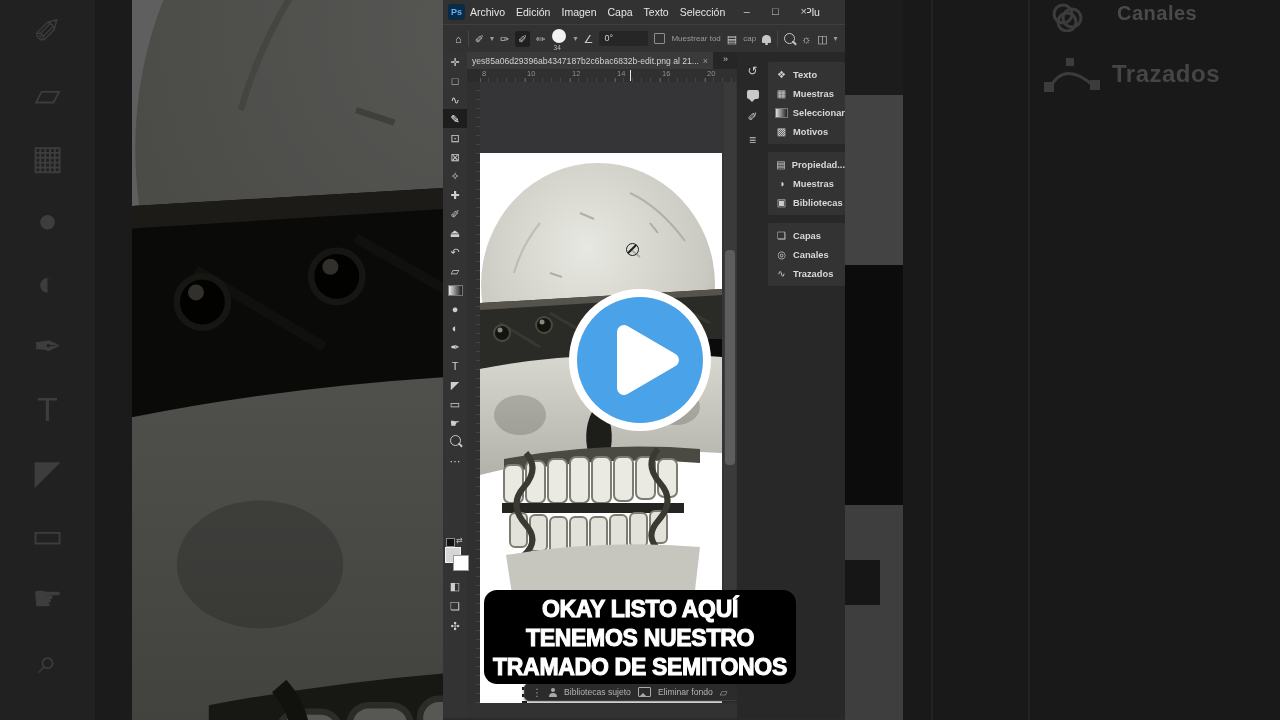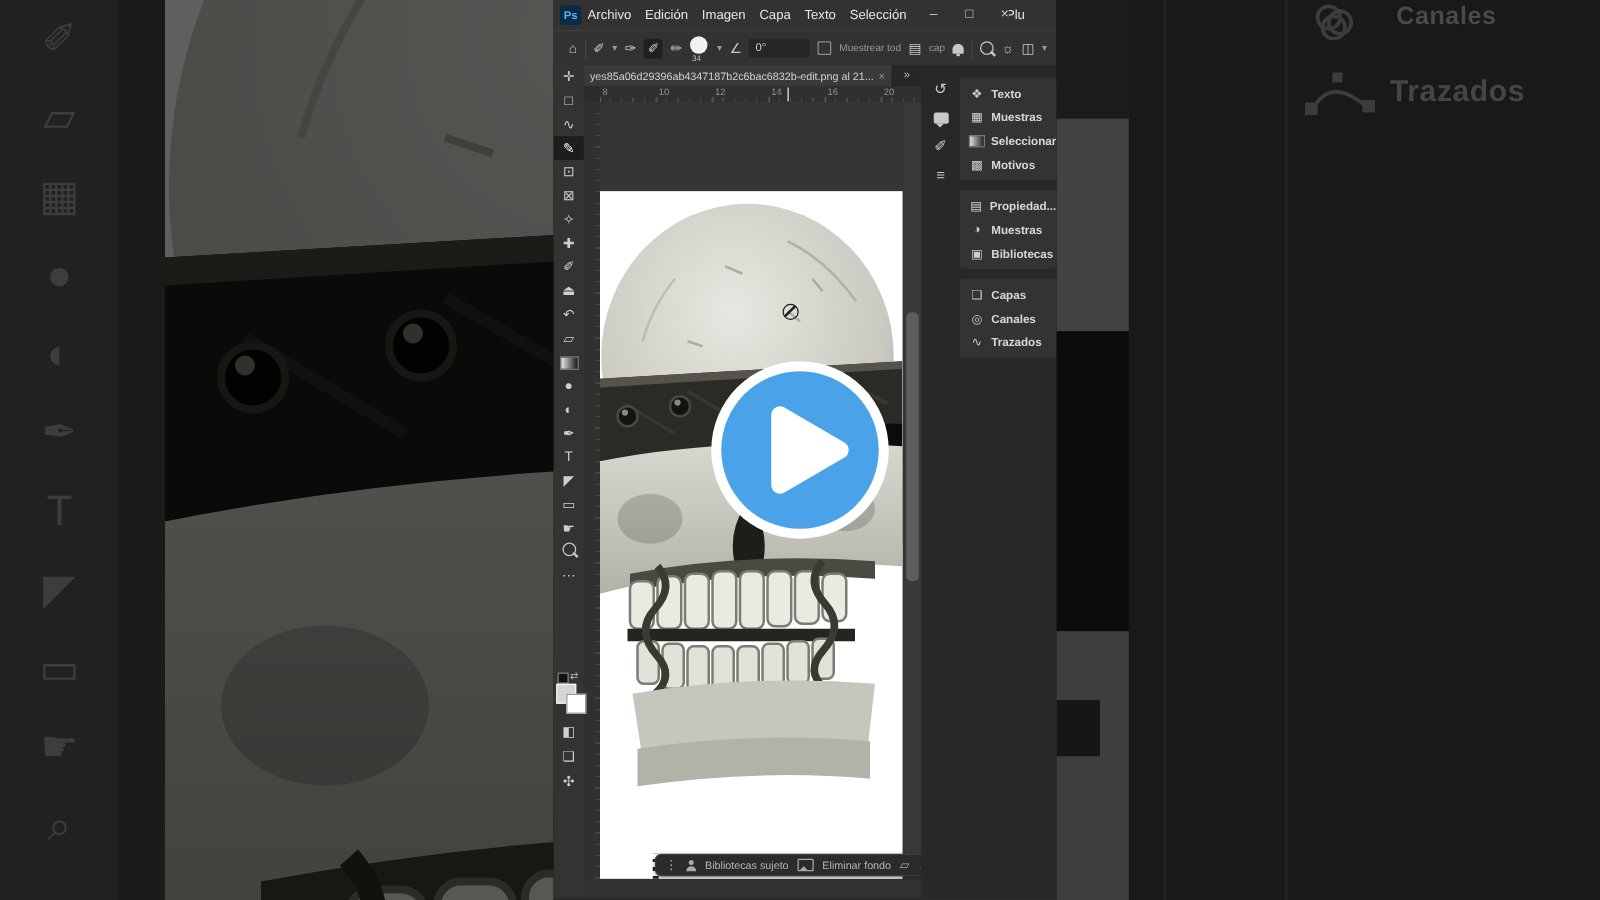--- a/index.html
+++ b/index.html
@@ -565,14 +565,20 @@
   </div>
 
   <div id="play-btn">
     <svg width="144" height="144" viewBox="0 0 144 144">
       <circle cx="72" cy="72" r="71" fill="#ffffff"></circle>
       <circle cx="72" cy="72" r="63" fill="#4aa2e8"></circle>
       <path d="M56 44 L104 72 L56 100 Z" fill="#ffffff" stroke="#ffffff" stroke-width="14" stroke-linejoin="round"></path>
     </svg>
   </div>
 
+  <div id="caption">
+
+  <div class="cap-line">OKAY LISTO AQUÍ</div>
+      <div class="cap-line">TENEMOS NUESTRO</div>
+      <div class="cap-line">TRAMADO DE SEMITONOS</div>
+    </div>
 
 </div>
 
 </body></html>

